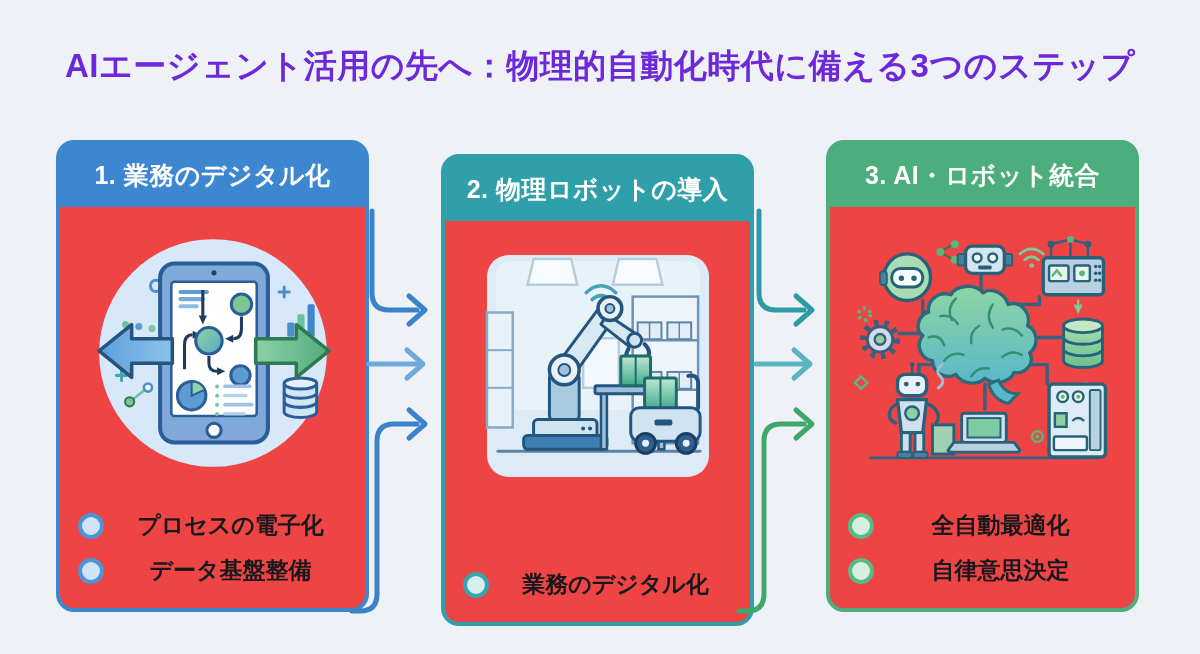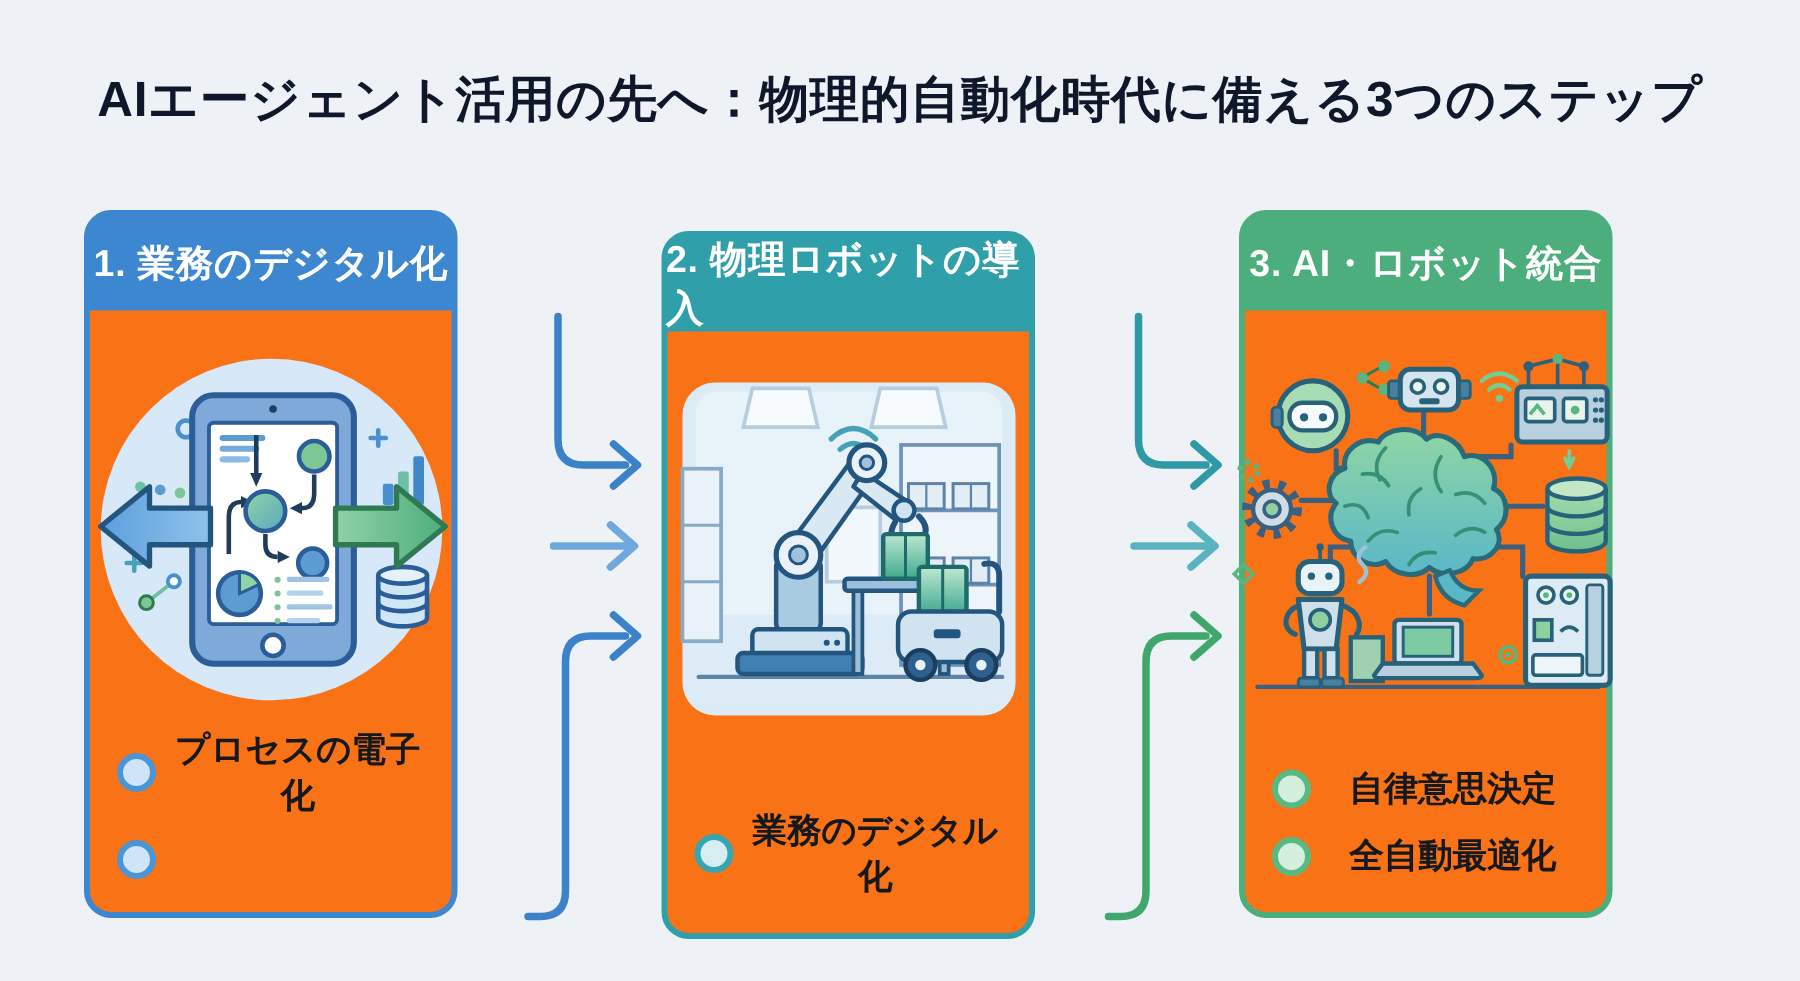--- a/index.html
+++ b/index.html
@@ -2,27 +2,27 @@
 <html><head>
 <meta charset="utf-8">
 <style>
   * { margin:0; padding:0; box-sizing:border-box; }
   html,body { width:1200px; height:654px; }
   body { font-family:"Liberation Sans","DejaVu Sans",sans-serif; overflow:hidden; }
   .canvas { position:relative; width:1200px; height:654px; background:#eef2f7; }
 
   .page-title {
     position:absolute; top:44px; left:0; width:1200px;
-    text-align:center; font-size:33px; font-weight:800; color:#0f172a;
+    text-align:center; font-size:33px; font-weight:800; color:#6d28d9;
     letter-spacing:0.5px;
   }
 
   .card {
-    position:absolute; top:140px; width:249px; height:472px;
-    background:#f97316; border:4px solid #888; border-radius:18px;
+    position:absolute; top:140px; width:313px; height:472px;
+    background:#ef4444; border:4px solid #888; border-radius:18px;
   }
   .card-1 { left:56px; }
   .card-2 { left:441px;margin-top:14px; }
   .card-3 { left:826px; }
 
   .card-header {
     height:64px; margin:-1px -1px 0 -1px;
     border-radius:14px 14px 0 0;
     display:flex; align-items:center; justify-content:center;
     color:#ffffff; font-size:25px; font-weight:700; letter-spacing:0.5px;
@@ -128,20 +128,21 @@
           <polygon points="234,118 202,92 202,106 162,106 162,130 202,130 202,144" fill="url(#g1R)" stroke="#2f7a52" stroke-width="3.5" stroke-linejoin="round"></polygon>
         </svg>
       </div>
       <ul class="bullets">
         <li class="bullet-row">
           <span class="bullet-dot" style="background-color: rgb(207, 228, 246); border-color: rgb(74, 148, 216);"></span>
           <span class="bullet-label">プロセスの電子化</span>
         </li>
         <li class="bullet-row">
           <span class="bullet-dot" style="background-color: rgb(207, 228, 246); border-color: rgb(74, 148, 216);"></span>
+          <span class="bullet-label">データ基盤整備</span>
         </li>
       </ul>
     </div>
   </section>
 
   <section class="card card-2" style="border-color: rgb(47, 159, 170);">
     <header class="card-header" style="background-color: rgb(47, 159, 170);">
       <span>2. 物理ロボットの導入</span>
     </header>
     <div class="card-body">
@@ -368,25 +369,25 @@
           <circle cx="222" cy="165" r="2" fill="#57b77e"></circle>
             <circle cx="238" cy="165" r="2" fill="#57b77e"></circle>
           <rect x="214" y="182" width="12" height="14" fill="#8fd0a0" stroke="#28627a" stroke-width="2.5"></rect>
           <path d="M 232 190 q 6 -6 12 0" stroke="#28627a" stroke-width="2.5" fill="none"></path>
           <rect x="213" y="206" width="34" height="14" rx="2" fill="#eef5f9" stroke="#28627a" stroke-width="2.5"></rect>
         </svg>
       </div>
       <ul class="bullets">
         <li class="bullet-row">
           <span class="bullet-dot" style="background-color: rgb(213, 239, 223); border-color: rgb(89, 185, 131);"></span>
-          <span class="bullet-label">自律意思決定</span>
+          <span class="bullet-label">全自動最適化</span>
         </li>
         <li class="bullet-row">
           <span class="bullet-dot" style="background-color: rgb(213, 239, 223); border-color: rgb(89, 185, 131);"></span>
-          <span class="bullet-label">全自動最適化</span>
+          <span class="bullet-label">自律意思決定</span>
         </li>
       </ul>
     </div>
   </section>
 
   <svg class="connectors" width="1200" height="654" viewBox="0 0 1200 654">
 
     <g style="stroke: rgb(59, 130, 201);">
       <path d="M 372 211 L 372 293 Q 372 310 389 310 L 417 310"></path>
       <path d="M 409 296 L 425 310 L 409 324"></path>

